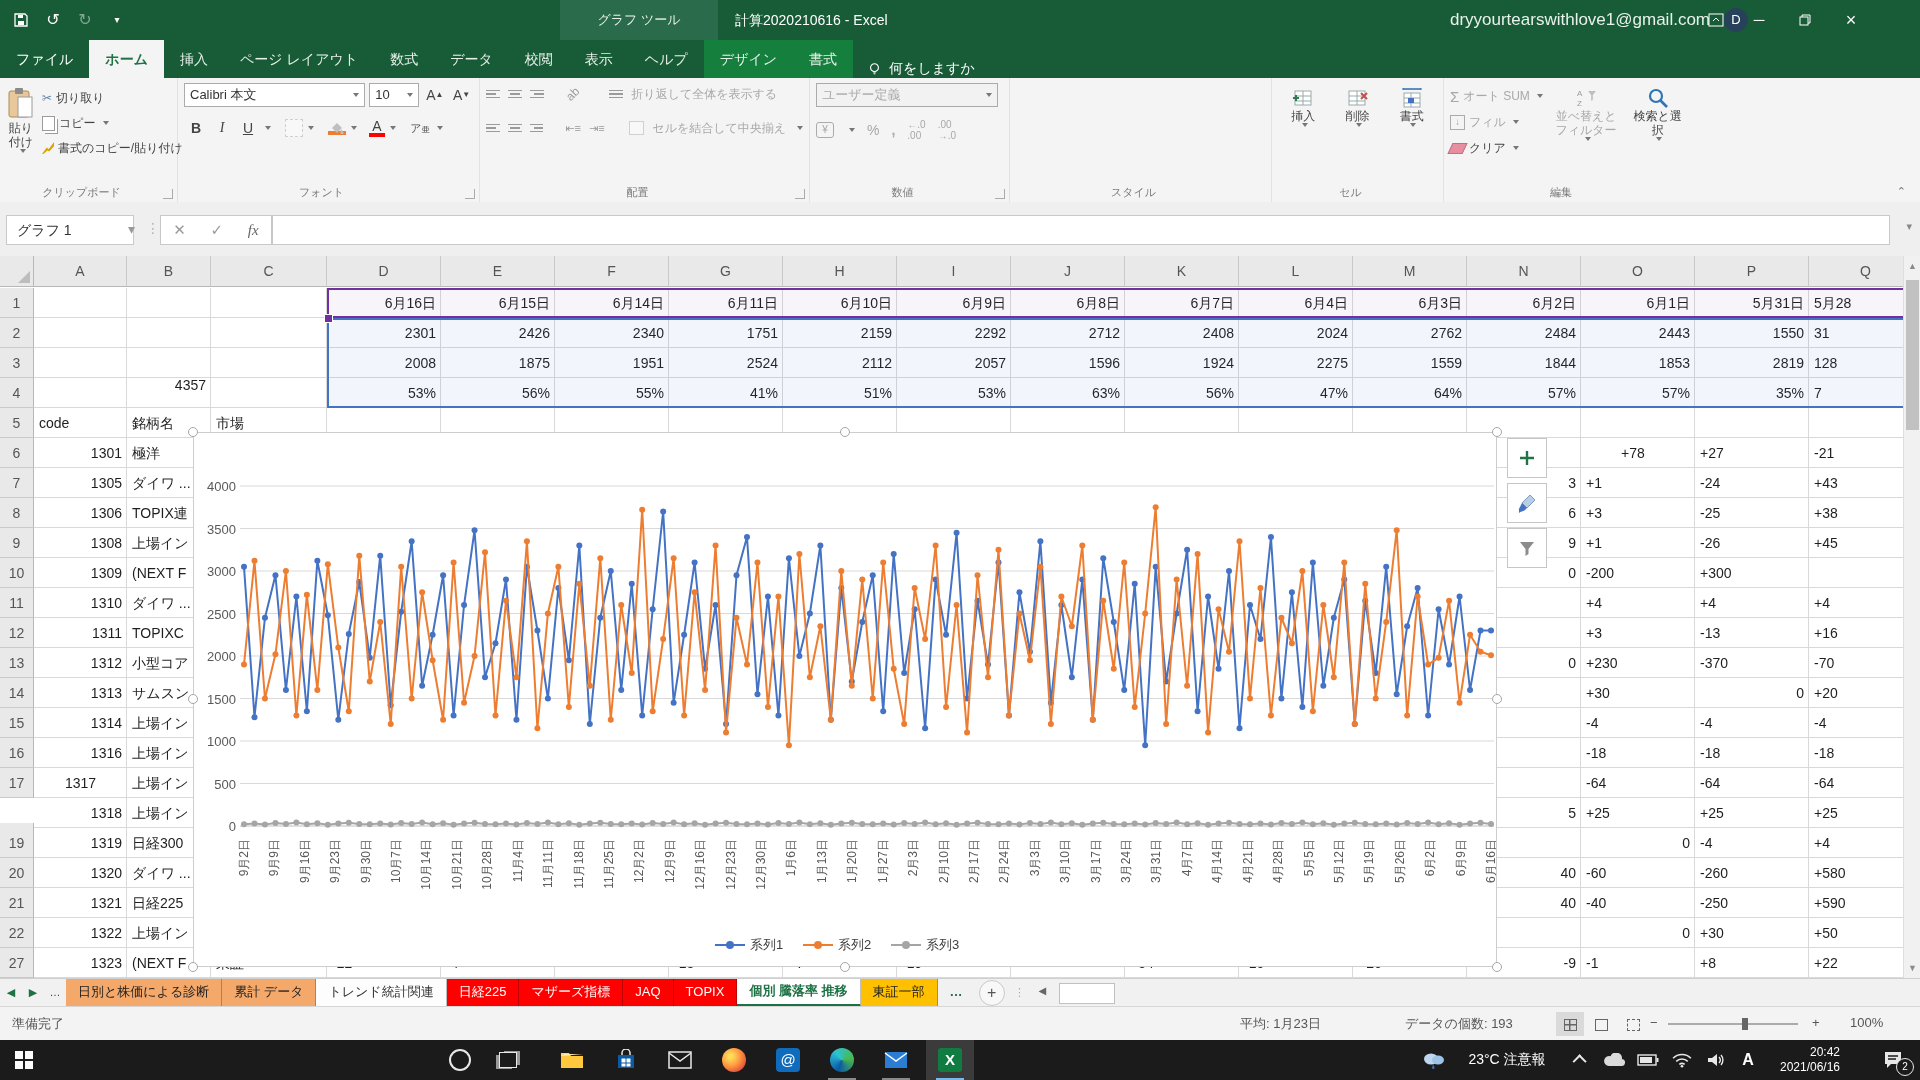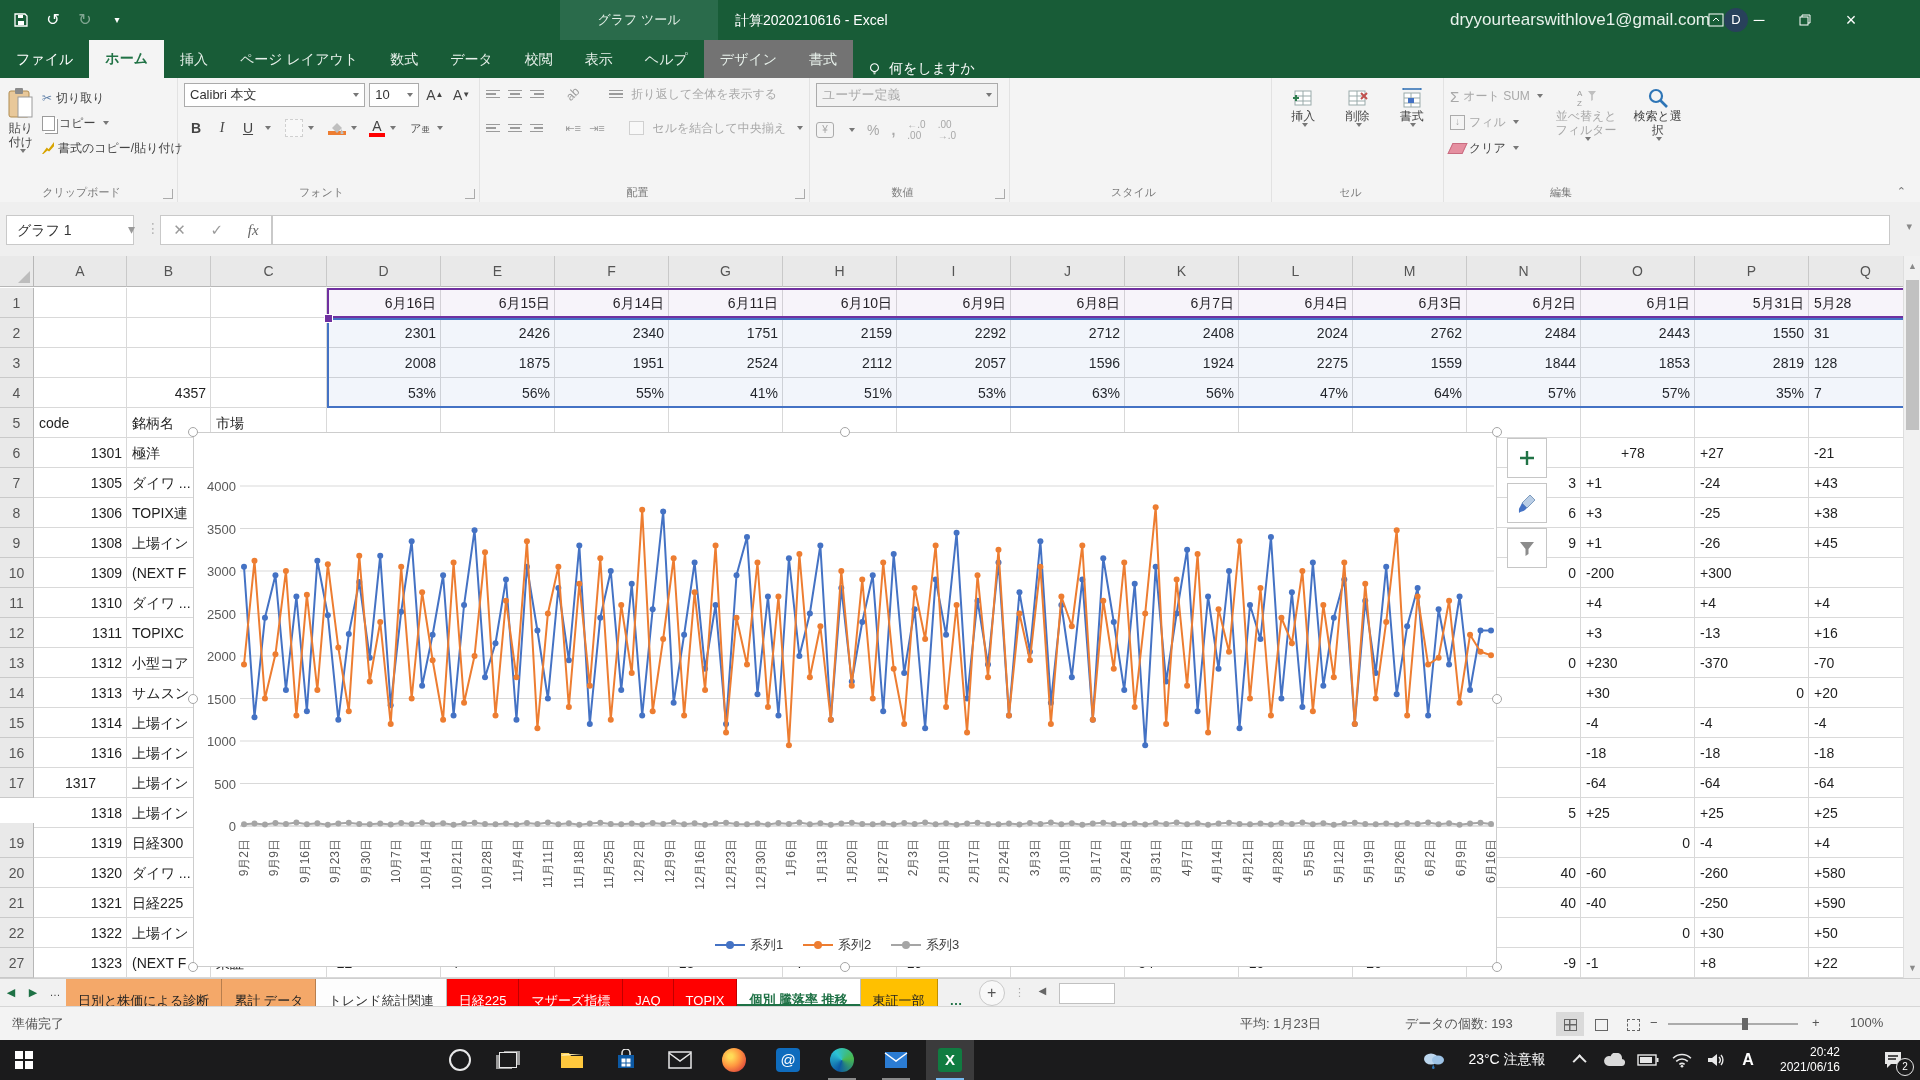--- a/index.html
+++ b/index.html
@@ -8,23 +8,23 @@
   #titlebar{position:absolute;left:0;top:0;width:1920px;height:40px;background:#185C37;color:#fff;}
   #ctxblock{position:absolute;left:560px;top:0;width:158px;height:40px;background:#2A6B4B;color:#E4F0E8;font-size:13px;text-align:center;line-height:40px;}
   #wintitle{position:absolute;left:735px;top:0;height:40px;line-height:40px;font-size:14px;color:#fff;}
   .qatbtn{position:absolute;top:8px;width:26px;height:24px;text-align:center;line-height:24px;font-size:16px;color:#fff;}
   .winbtn{position:absolute;top:0;width:46px;height:40px;text-align:center;line-height:40px;color:#fff;font-size:15px;}
   #avatar{position:absolute;left:1724px;top:8px;width:24px;height:24px;border-radius:50%;background:#28415B;color:#fff;text-align:center;line-height:24px;font-size:13px;}
   #account{position:absolute;right:210px;top:0;height:40px;line-height:40px;font-size:17px;color:#E8F1EB;}
   
   #tabsrow{position:absolute;left:0;top:40px;width:1920px;height:38px;background:#185C37;display:flex;align-items:flex-end;}
   .rtab{height:38px;line-height:38px;padding:0 16px;color:#E8F1EB;font-size:14px;cursor:pointer;}
-  .rtab.active{background:#F4F4F4;color:#217346;font-weight:bold;font-family:Liberation Mono, monospace;}
+  .rtab.active{background:#F4F4F4;color:#217346;font-weight:bold;}
   .rtab.filetab{background:#185C37;color:#fff;}
-  #ctxtabs{height:38px;background:#737373;display:flex;}
+  #ctxtabs{height:38px;background:#15803d;display:flex;}
   #tellme{display:flex;align-items:center;color:#fff;font-size:14px;padding:0 14px;gap:7px;}
   #share{position:absolute;right:10px;top:46px;color:#fff;font-size:13px;display:flex;align-items:center;gap:5px;}
   
   #ribbon{position:absolute;left:0;top:78px;width:1920px;height:124px;background:#F4F4F4;border-bottom:1px solid #D8D8D8;display:flex;}
   .rgroup{position:relative;height:124px;border-right:1px solid #E2E2E2;padding:5px 6px 18px 6px;box-sizing:border-box;}
   .rlabel{position:absolute;bottom:2px;left:0;right:14px;text-align:center;font-size:11px;color:#7A7A7A;}
   .launcher{position:absolute;bottom:3px;right:4px;width:9px;height:9px;border-left:1px solid #999;border-bottom:1px solid #999;transform:rotate(-90deg);opacity:.8;}
   .bigbtn{display:flex;flex-direction:column;align-items:center;justify-content:flex-start;width:62px;font-size:12px;color:#444;text-align:center;line-height:14px;padding-top:4px;}
   .smallrow{display:flex;align-items:center;gap:4px;font-size:12px;color:#444;height:22px;white-space:nowrap;}
   .dis{color:#A8A8A8 !important;}
@@ -59,21 +59,21 @@
   #chart{position:absolute;left:193px;top:432px;width:1304px;height:535px;background:#fff;border:1px solid #CDCDCD;box-sizing:border-box;}
   .hdl{position:absolute;width:10px;height:10px;border-radius:50%;background:#fff;border:1.5px solid #A6A6A6;box-sizing:border-box;z-index:30;}
   .chbtn{position:absolute;left:1507px;width:38px;height:38px;background:#fff;border:1px solid #C6C6C6;z-index:30;display:flex;align-items:center;justify-content:center;}
   
   #vscroll{position:absolute;left:1903px;top:256px;width:17px;height:722px;background:#F1F1F1;border-left:1px solid #DEDEDE;}
   .scrbtn{position:absolute;left:0;width:17px;height:20px;color:#8A8A8A;font-size:9px;text-align:center;line-height:20px;}
   #vthumb{position:absolute;left:2px;top:24px;width:13px;height:150px;background:#C1C1C1;}
   
   #sheetbar{position:absolute;left:0;top:978px;width:1920px;height:28px;background:#F1F1F1;border-top:1px solid #CFCFCF;display:flex;align-items:stretch;font-size:13px;}
   .snav{width:22px;text-align:center;line-height:27px;color:#444;font-size:11px;}
-  .stab{padding:9px 12px;line-height:26px;border-right:1px solid rgba(0,0,0,.25);white-space:nowrap;cursor:pointer;}
+  .stab{padding:0 12px;line-height:26px;border-right:1px solid rgba(0,0,0,.25);white-space:nowrap;cursor:pointer;}
   .stab.orange{background:#F4A869;color:#222;}
   .stab.red{background:#FF0000;color:#fff;}
   .stab.yellow{background:#FFC000;color:#222;}
   .stab.plain{background:#FDFDFD;color:#333;}
   .stab.active{background:#fff;color:#1E7145;font-weight:bold;border-bottom:3px solid #1E7145;line-height:23px;}
   .stab.more{background:transparent;color:#1E7145;border-right:none;font-weight:bold;}
   #addsheet{width:26px;height:26px;border-radius:50%;text-align:center;line-height:24px;color:#555;font-size:16px;margin:1px 4px;border:1px solid #C9C9C9;background:#F8F8F8;align-self:center;box-sizing:border-box;}
   #hscroll{position:relative;flex:1;background:#F1F1F1;margin-left:6px;}
   #hthumb{position:absolute;left:22px;top:4px;width:54px;height:19px;background:#fff;border:1px solid #C1C1C1;}
   
@@ -520,21 +520,21 @@
         <div class="cell tr" style="left: 783px; top: 92px; width: 114px;">2112</div>
         <div class="cell tr" style="left: 897px; top: 92px; width: 114px;">2057</div>
         <div class="cell tr" style="left: 1011px; top: 92px; width: 114px;">1596</div>
         <div class="cell tr" style="left: 1125px; top: 92px; width: 114px;">1924</div>
         <div class="cell tr" style="left: 1239px; top: 92px; width: 114px;">2275</div>
         <div class="cell tr" style="left: 1353px; top: 92px; width: 114px;">1559</div>
         <div class="cell tr" style="left: 1467px; top: 92px; width: 114px;">1844</div>
         <div class="cell tr" style="left: 1581px; top: 92px; width: 114px;">1853</div>
         <div class="cell tr" style="left: 1695px; top: 92px; width: 114px;">2819</div>
         <div class="cell tl" style="left: 1809px; top: 92px; width: 114px;">128</div>
-        <div class="cell tr" style="left: 127px; top: 122px; width: 84px;">4357</div>
+        <div class="cell tr" style="left: 127px; top: 114px; width: 84px;">4357</div>
         <div class="cell tr" style="left: 327px; top: 122px; width: 114px;">53%</div>
         <div class="cell tr" style="left: 441px; top: 122px; width: 114px;">56%</div>
         <div class="cell tr" style="left: 555px; top: 122px; width: 114px;">55%</div>
         <div class="cell tr" style="left: 669px; top: 122px; width: 114px;">41%</div>
         <div class="cell tr" style="left: 783px; top: 122px; width: 114px;">51%</div>
         <div class="cell tr" style="left: 897px; top: 122px; width: 114px;">53%</div>
         <div class="cell tr" style="left: 1011px; top: 122px; width: 114px;">63%</div>
         <div class="cell tr" style="left: 1125px; top: 122px; width: 114px;">56%</div>
         <div class="cell tr" style="left: 1239px; top: 122px; width: 114px;">47%</div>
         <div class="cell tr" style="left: 1353px; top: 122px; width: 114px;">64%</div>

